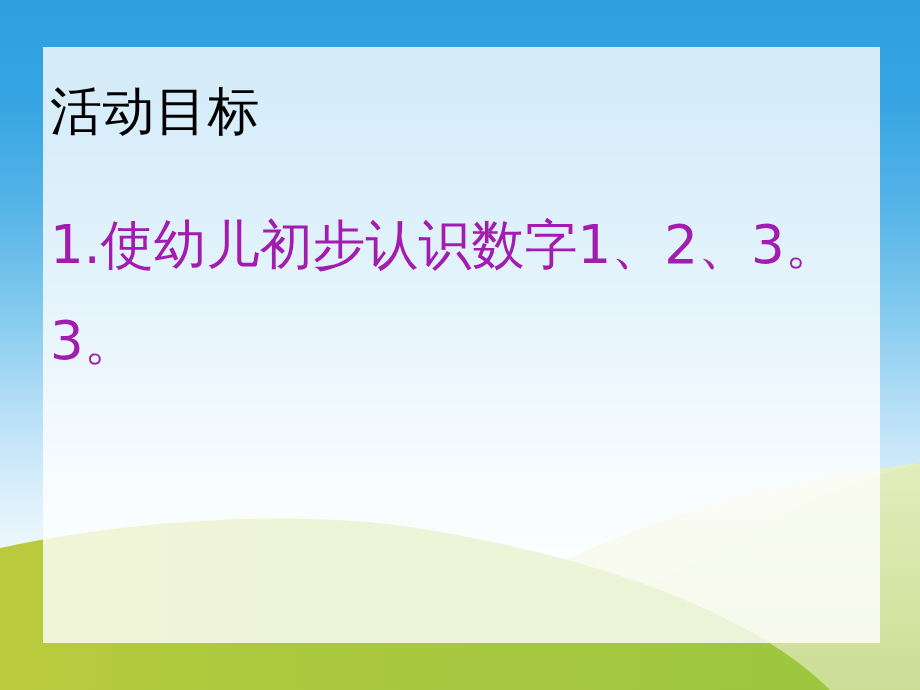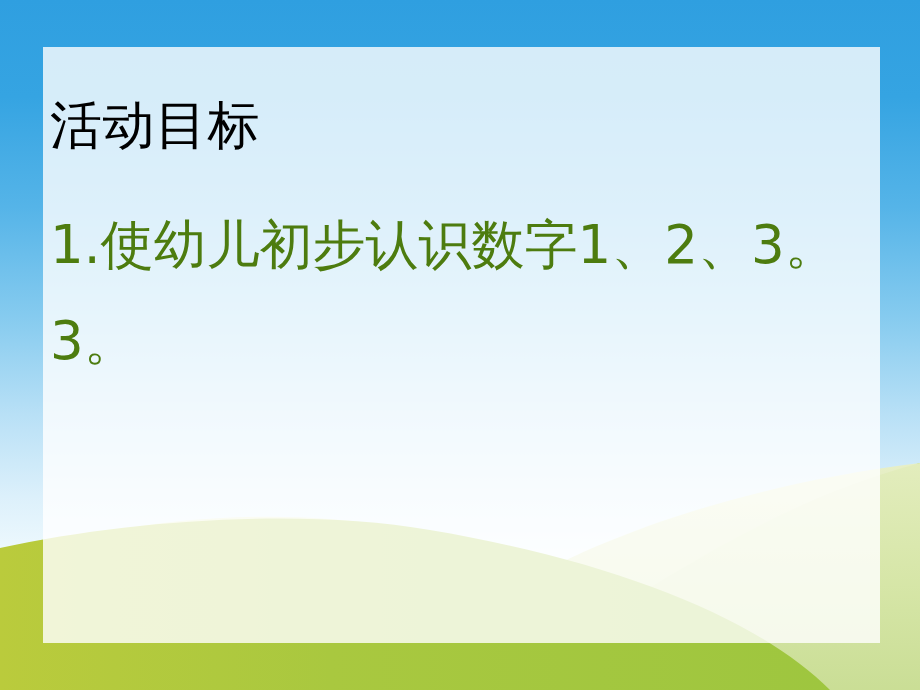--- a/index.html
+++ b/index.html
@@ -49,36 +49,36 @@
   .panel-body {
     position: absolute;
     left: 0; top: 0;
     width: 100%; height: 100%;
     padding: 0;
   }
 
   .slide-title {
     position: absolute;
     left: 7px;
-    top: 47px;
+    top: 33px;
     font-size: 52px;
     line-height: 62px;
     color: #000000;
     white-space: nowrap;
     letter-spacing: 0.5px;
   }
 
   .body-lines {
     position: absolute;
     left: 7px;
     top: 150px;
     width: 822px;
     font-size: 53px;
     line-height: 96px;
-    color: #4d7c0f;
+    color: #a21caf;
     letter-spacing: 0px;
   }
   .body-line {
     white-space: nowrap;
   }
 </style>
 </head>
 <body>
 
 <div id="slide">

